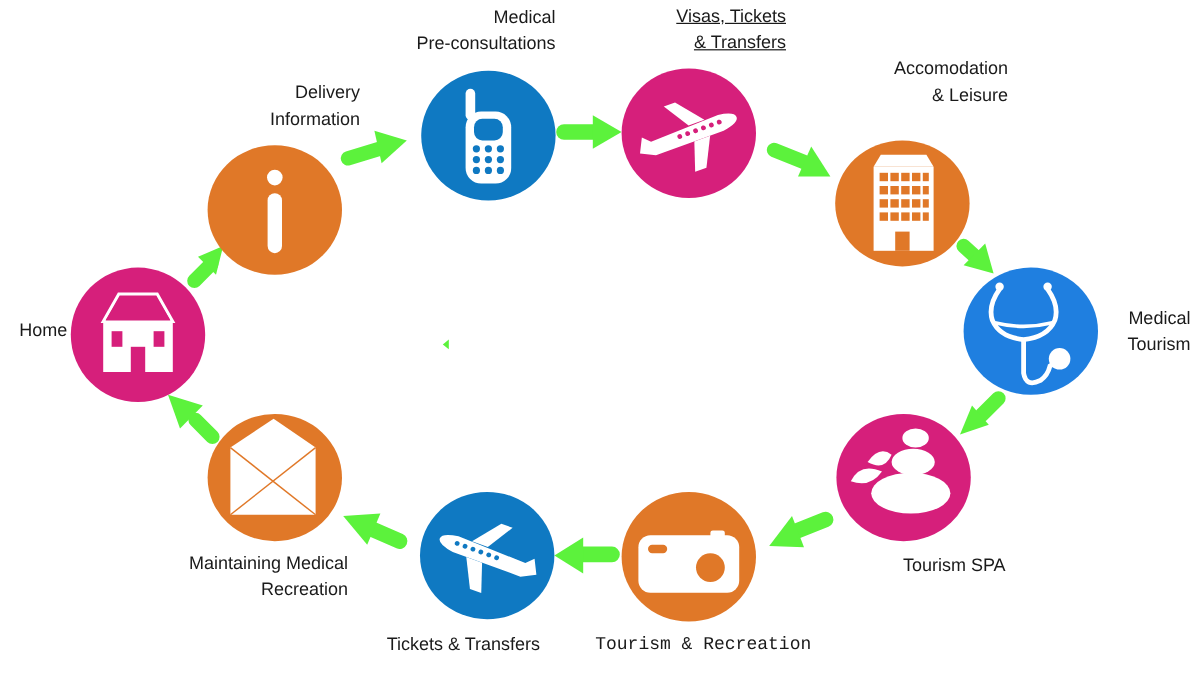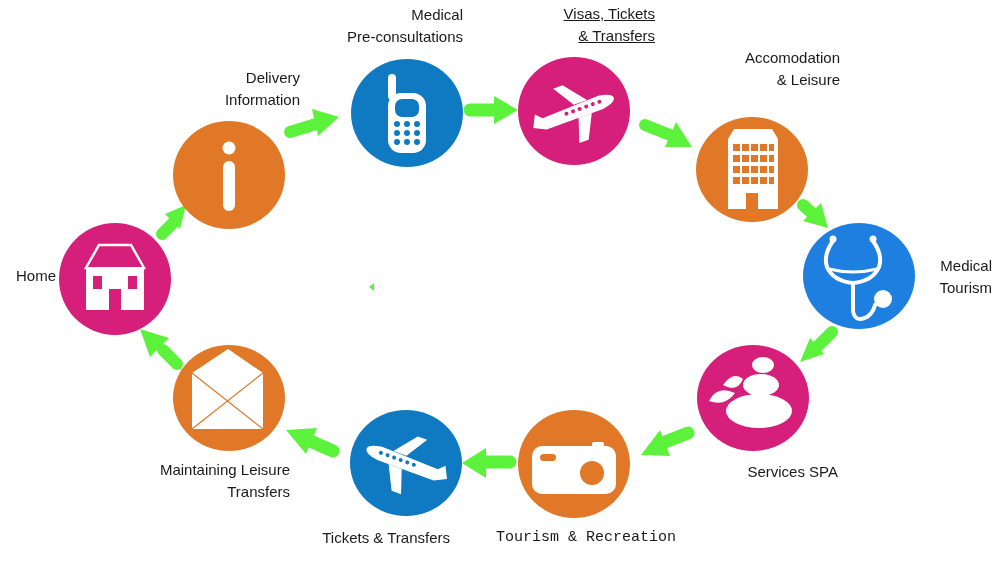--- a/index.html
+++ b/index.html
@@ -184,21 +184,21 @@
   <div class="node" style="left:697px;top:345px;width:112px;height:106px;background:#d61f7b;">
     <svg viewBox="0 0 112 106">
       <ellipse cx="66" cy="20" rx="11" ry="8" fill="#fff"></ellipse>
       <ellipse cx="64" cy="40" rx="18" ry="11" fill="#fff"></ellipse>
       <ellipse cx="62" cy="66" rx="33" ry="17" fill="#fff"></ellipse>
       <path d="M12,56 Q20,40 38,48 Q28,62 12,56 Z" fill="#fff"></path>
       <path d="M26,40 Q36,26 46,34 Q40,48 26,40 Z" fill="#fff"></path>
     </svg>
   </div>
   <div class="label" style="left:688px;top:461px;width:150px;">
-    <span>Services SPA</span>
+    <span>Tourism SPA</span>
   </div>
 
   <div class="node" style="left:518px;top:410px;width:112px;height:108px;background:#e07828;">
     <svg viewBox="0 0 112 108">
       <rect x="74" y="32" width="12" height="6" rx="2" fill="#fff"></rect>
       <rect x="14" y="36" width="84" height="48" rx="10" fill="#fff"></rect>
       <rect x="22" y="44" width="16" height="7" rx="3.5" fill="#e07828"></rect>
       <circle cx="74" cy="63" r="12" fill="#e07828"></circle>
     </svg>
   </div>
@@ -228,17 +228,17 @@
   </div>
 
   <div class="node" style="left:173px;top:345px;width:112px;height:106px;background:#e07828;">
     <svg viewBox="0 0 112 106">
       <polygon points="19,28 55,4 90,28 90,84 19,84" fill="#fff"></polygon>
       <line x1="19" y1="28" x2="90" y2="84" stroke="#e07828" stroke-width="1.2"></line>
       <line x1="90" y1="28" x2="19" y2="84" stroke="#e07828" stroke-width="1.2"></line>
     </svg>
   </div>
   <div class="label" style="left:110px;top:459px;width:180px;">
-    <span>Maintaining Leisure</span>
-    <span>Transfers</span>
+    <span>Maintaining Medical</span>
+    <span>Recreation</span>
   </div>
 
 </div>
 
 </body></html>

